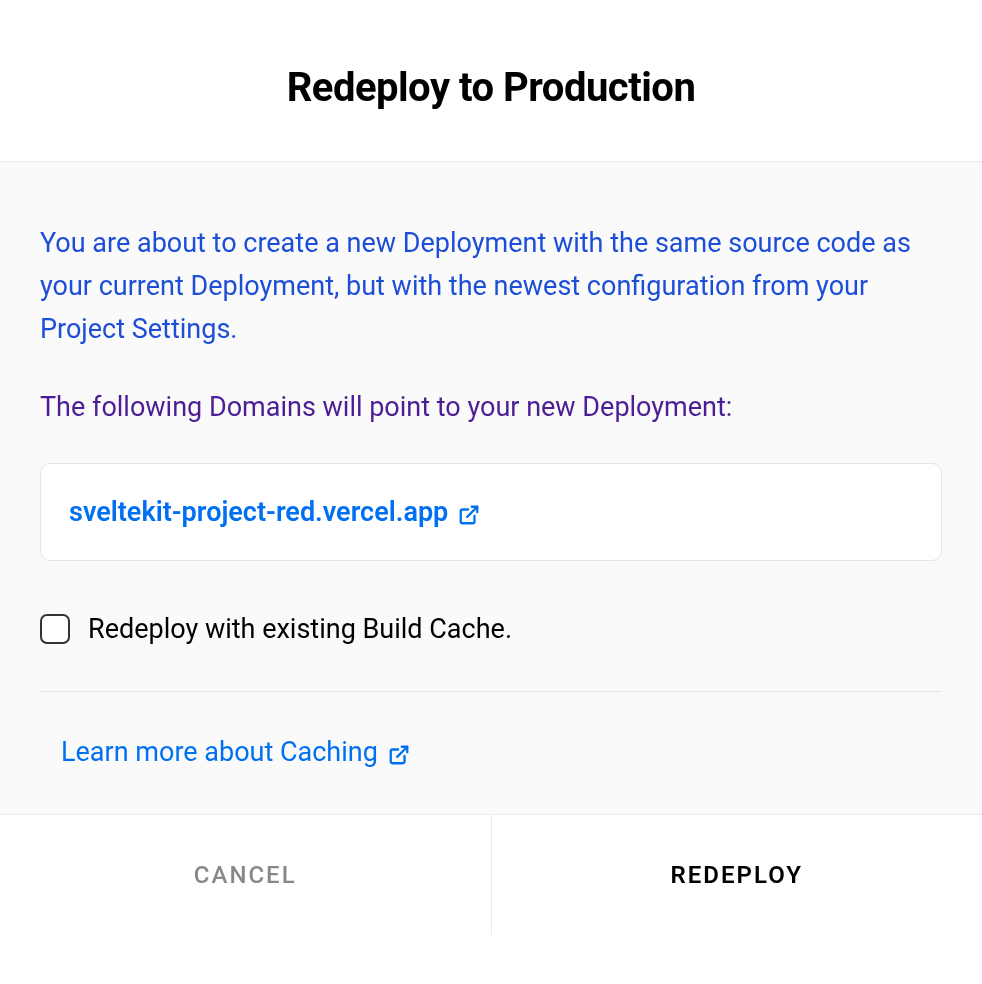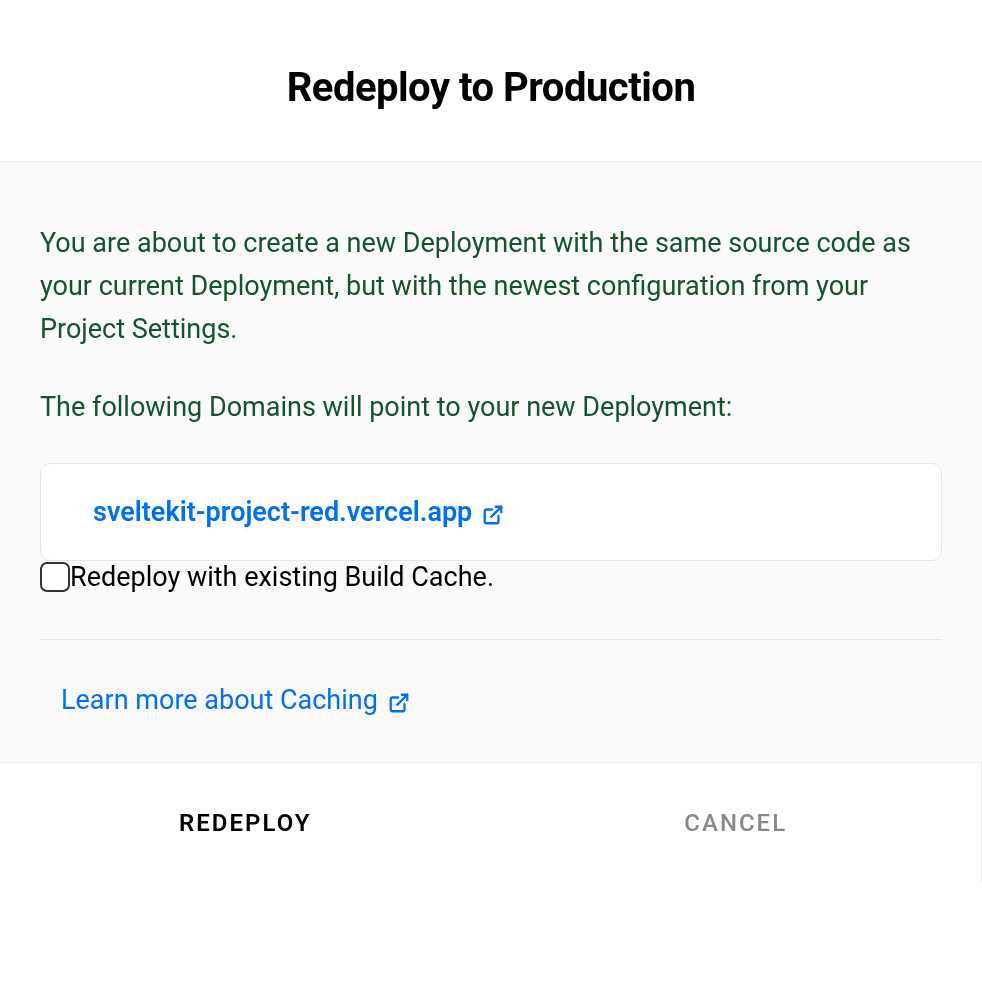--- a/index.html
+++ b/index.html
@@ -28,54 +28,56 @@
     }
     .body-section {
       background: #fafafa;
       border-top: 1px solid #eaeaea;
       border-bottom: 1px solid #eaeaea;
       padding: 60px 40px 46px 40px;
     }
     .description {
       font-size: 27px;
       line-height: 1.6;
-      color: #14532d;
+      color: #1d4ed8;
       margin-bottom: 34px;
     }
     .domains-intro {
       font-size: 27px;
       line-height: 1.6;
-      color: #14532d;
+      color: #4c1d95;
       margin-bottom: 34px;
     }
     .domain-box {
       background: #ffffff;
       border: 1px solid #e5e5e5;
       border-radius: 10px;
-      padding: 32px 52px;
+      padding: 32px 28px;
+      margin-bottom: 52px;
     }
     .domain-link {
       color: #0070f3;
       font-size: 27px;
       font-weight: 600;
       text-decoration: none;
       display: inline-flex;
       align-items: center;
       gap: 10px;
       cursor: pointer;
     }
     .external-icon {
       width: 22px;
       height: 22px;
       display: inline-block;
       flex-shrink: 0;
     }
     .checkbox-row {
       display: flex;
       align-items: center;
+      gap: 18px;
       margin-bottom: 46px;
     }
     .checkbox {
       width: 30px;
       height: 30px;
       border: 2px solid #333;
       border-radius: 7px;
       background: #ffffff;
       cursor: pointer;
       flex-shrink: 0;
@@ -165,15 +167,15 @@
       <svg viewBox="0 0 24 24" width="22" height="22" fill="none" stroke="#0070f3" stroke-width="2.5" stroke-linecap="round" stroke-linejoin="round">
         <path d="M18 13v6a2 2 0 0 1-2 2H5a2 2 0 0 1-2-2V8a2 2 0 0 1 2-2h6"></path>
         <polyline points="15 3 21 3 21 9"></polyline>
         <line x1="10" y1="14" x2="21" y2="3"></line>
       </svg>
     </span>
   </a>
 </div>
 
 <div class="footer">
+  <button class="footer-btn cancel-btn">CANCEL</button>
   <button class="footer-btn redeploy-btn">REDEPLOY</button>
-  <button class="footer-btn cancel-btn">CANCEL</button>
 </div>
 
 </body></html>

